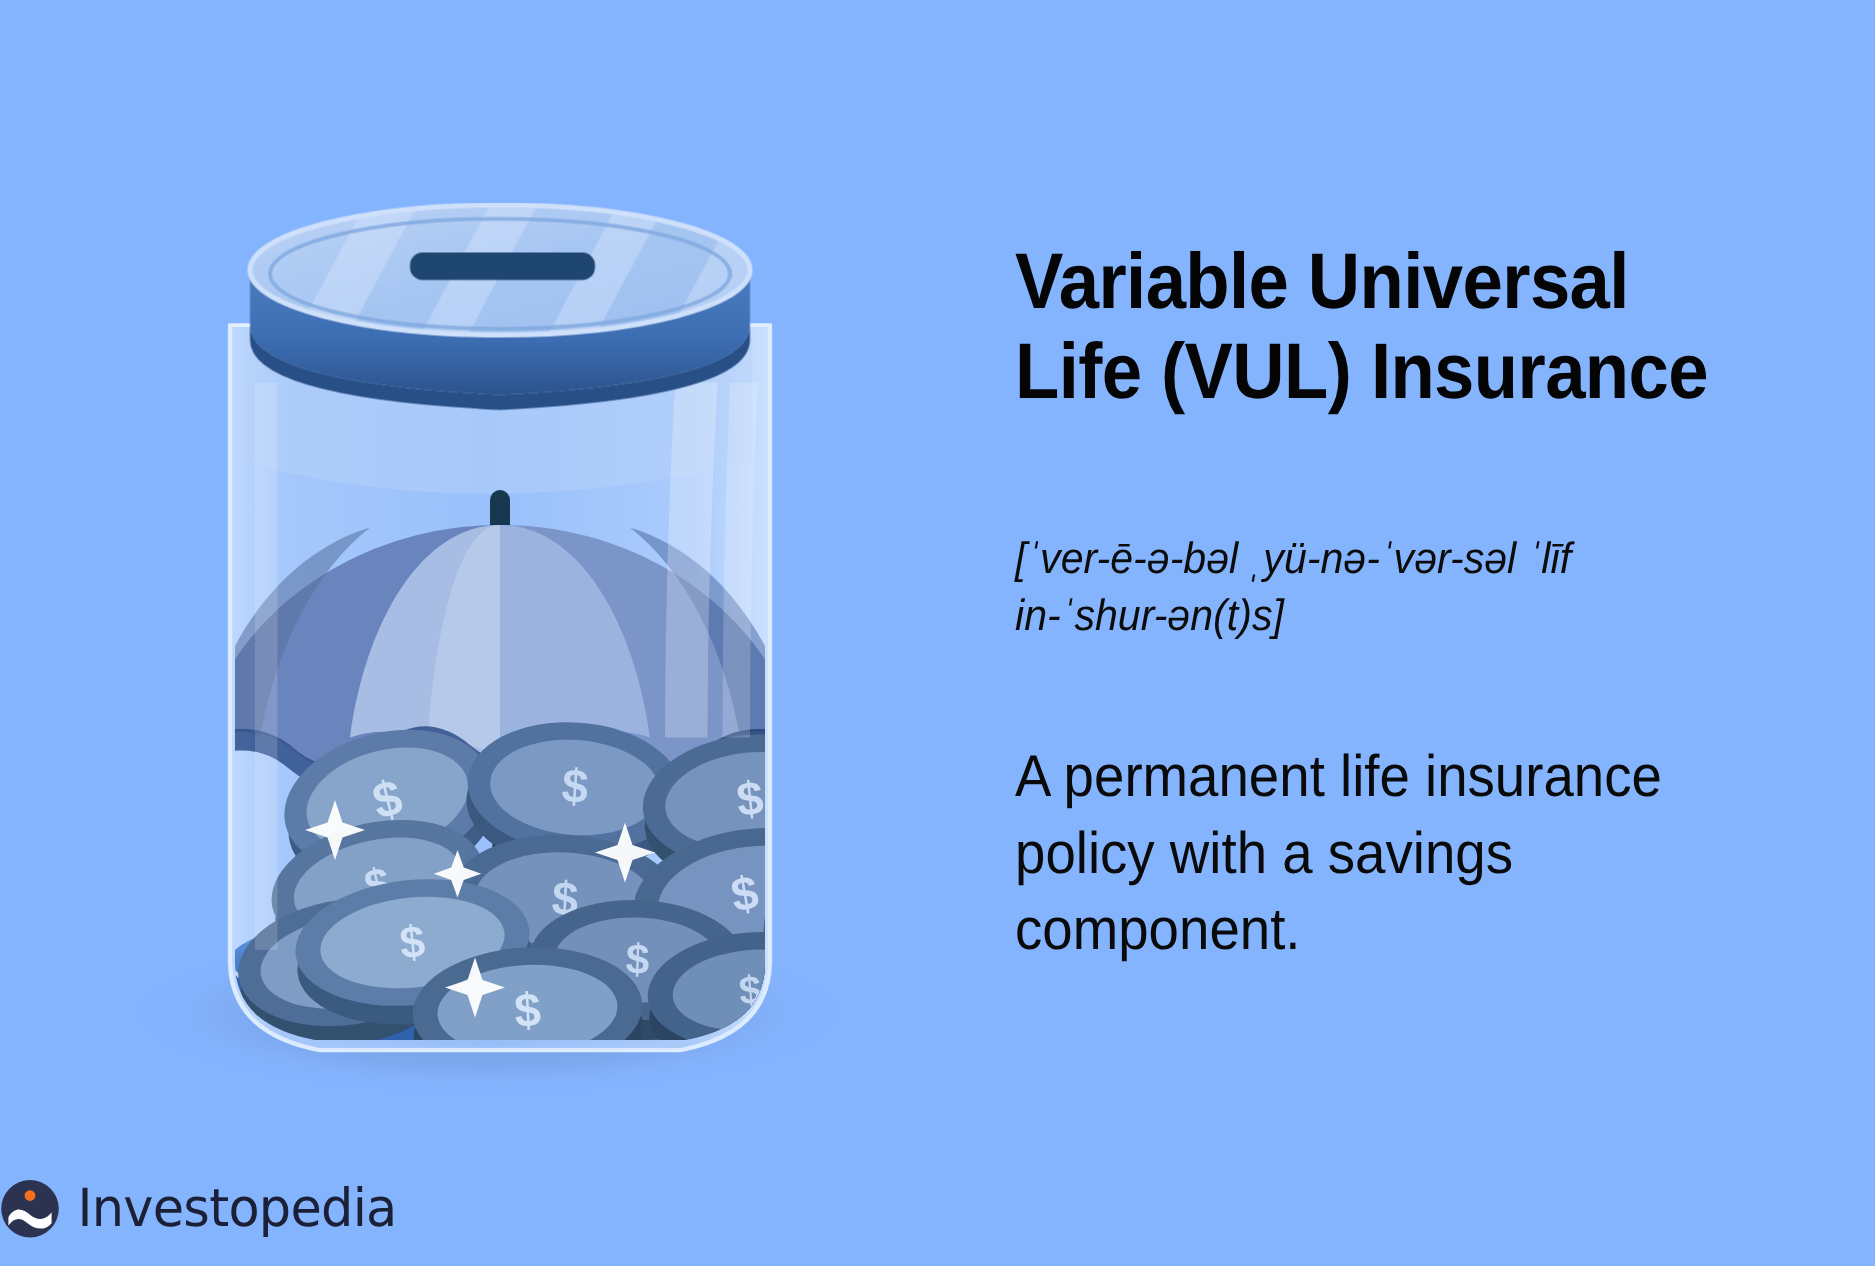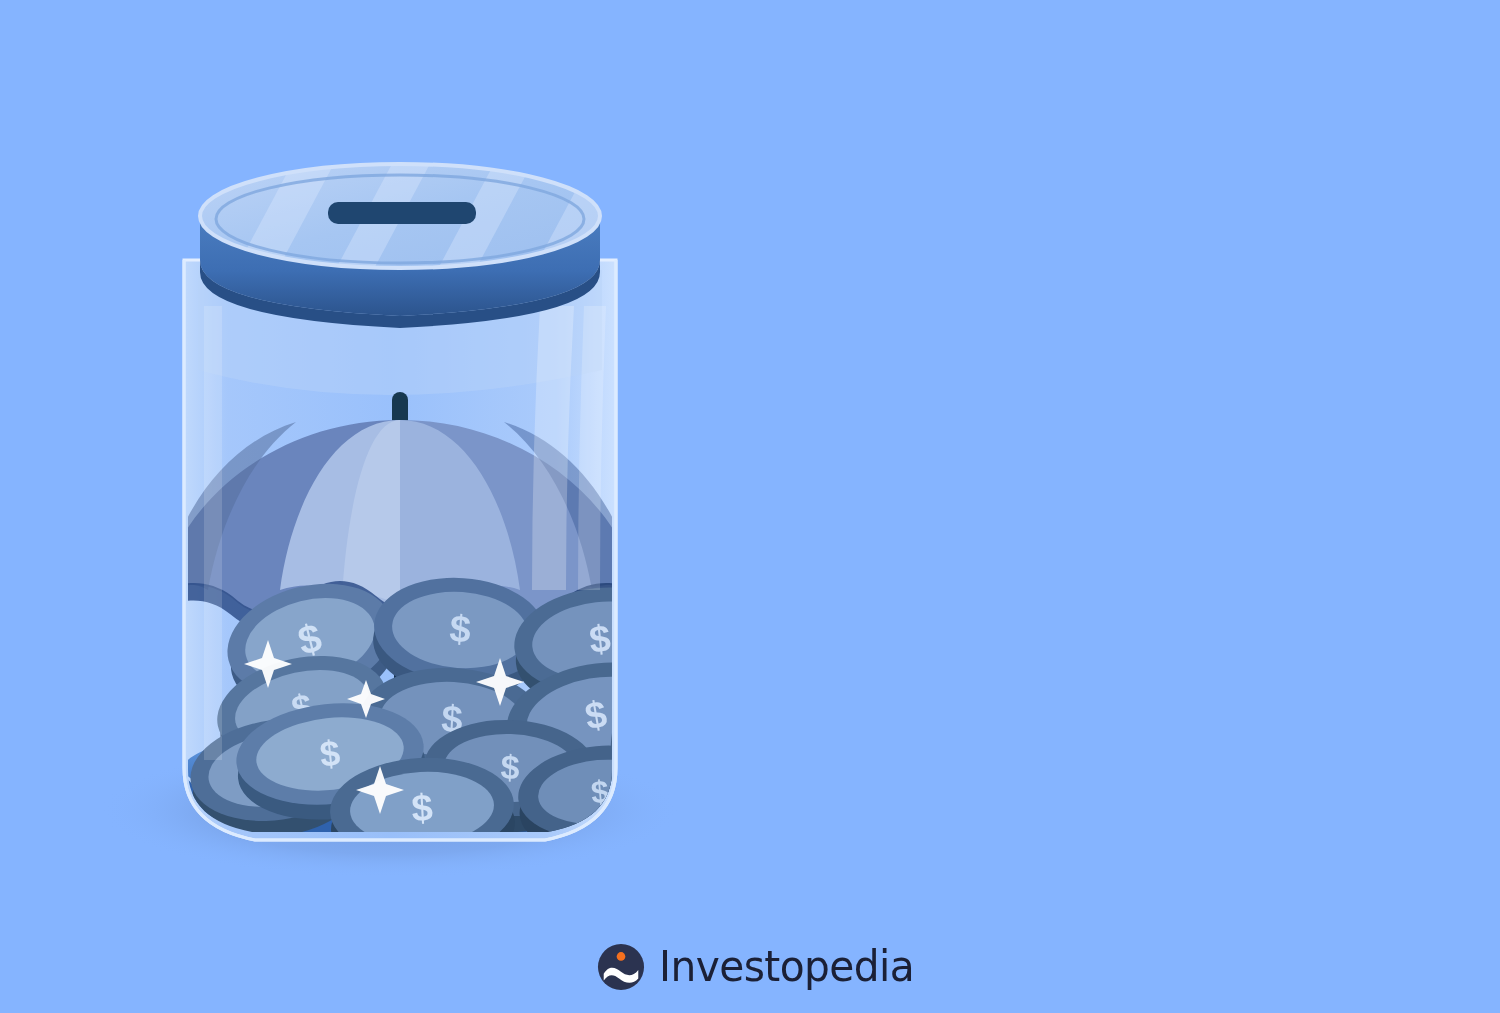--- a/index.html
+++ b/index.html
@@ -55,21 +55,21 @@
     line-height:1.30;
     color:#0a0a0a;
     transform:scaleX(0.93);
     transform-origin:left top;
     white-space:pre-line;
   }
 
   
   .logo{
     position:absolute;left:0;right:0;bottom:22px;
-    display:flex;align-items:center;justify-content:center;gap:14px;padding-left:20px;
+    display:flex;align-items:center;gap:14px;
   }
   .logo-mark{width:48px;height:48px;display:block;flex:0 0 auto;}
   .logo-word{
     font-family:"DejaVu Sans","Liberation Sans",sans-serif;
     font-size:42px;
     font-weight:400;
     letter-spacing:-0.6px;
     color:#1b2036;
     line-height:1;
     transform:scaleX(0.97);
@@ -305,20 +305,29 @@
           </g>
         </g>
         <ellipse cx="320" cy="96" rx="200" ry="52" fill="none" stroke="#cfe0fa" stroke-width="4"></ellipse>
         <ellipse cx="320" cy="99" rx="184" ry="44" fill="none" stroke="#7fa7de" stroke-width="3" opacity=".8"></ellipse>
 
         <rect x="248" y="82" width="148" height="22" rx="10" fill="#1f4670"></rect>
       </g>
     </svg>
   </div>
 
+  <div class="text-col">
+    <h1 class="term-title">Variable Universal
+Life (VUL) Insurance</h1>
+    <p class="pronunciation">[ˈver-ē-ə-bəl ˌyü-nə-ˈvər-səl ˈlīf
+in-ˈshur-ən(t)s]</p>
+    <p class="definition">A permanent life insurance
+policy with a savings
+component.</p>
+  </div>
 
   <div class="logo">
     <svg class="logo-mark" viewBox="0 0 100 100">
       <circle cx="50" cy="50" r="48" fill="#2b3350"></circle>
       <path d="M14 64 C 26 44 40 52 50 60 C 60 68 74 72 86 56
                L 86 74 C 74 88 58 84 46 74 C 34 64 24 64 14 78 Z" fill="#ffffff"></path>
       <path d="M30 30 L 72 30 L 34 72 L 72 72 L 72 84 L 22 84 L 60 42 L 30 42 Z" fill="#ffffff" opacity="0"></path>
       <path d="M36 36 L 70 36 L 70 46 L 52 46 L 70 46 L 36 80 L 36 70 L 54 52 L 36 52 Z" fill="#ffffff" opacity="0"></path>
       <circle cx="50" cy="28" r="9" fill="#f4701f"></circle>
       <path d="M18 70 C 28 52 40 58 50 66 C 60 74 72 76 82 62

